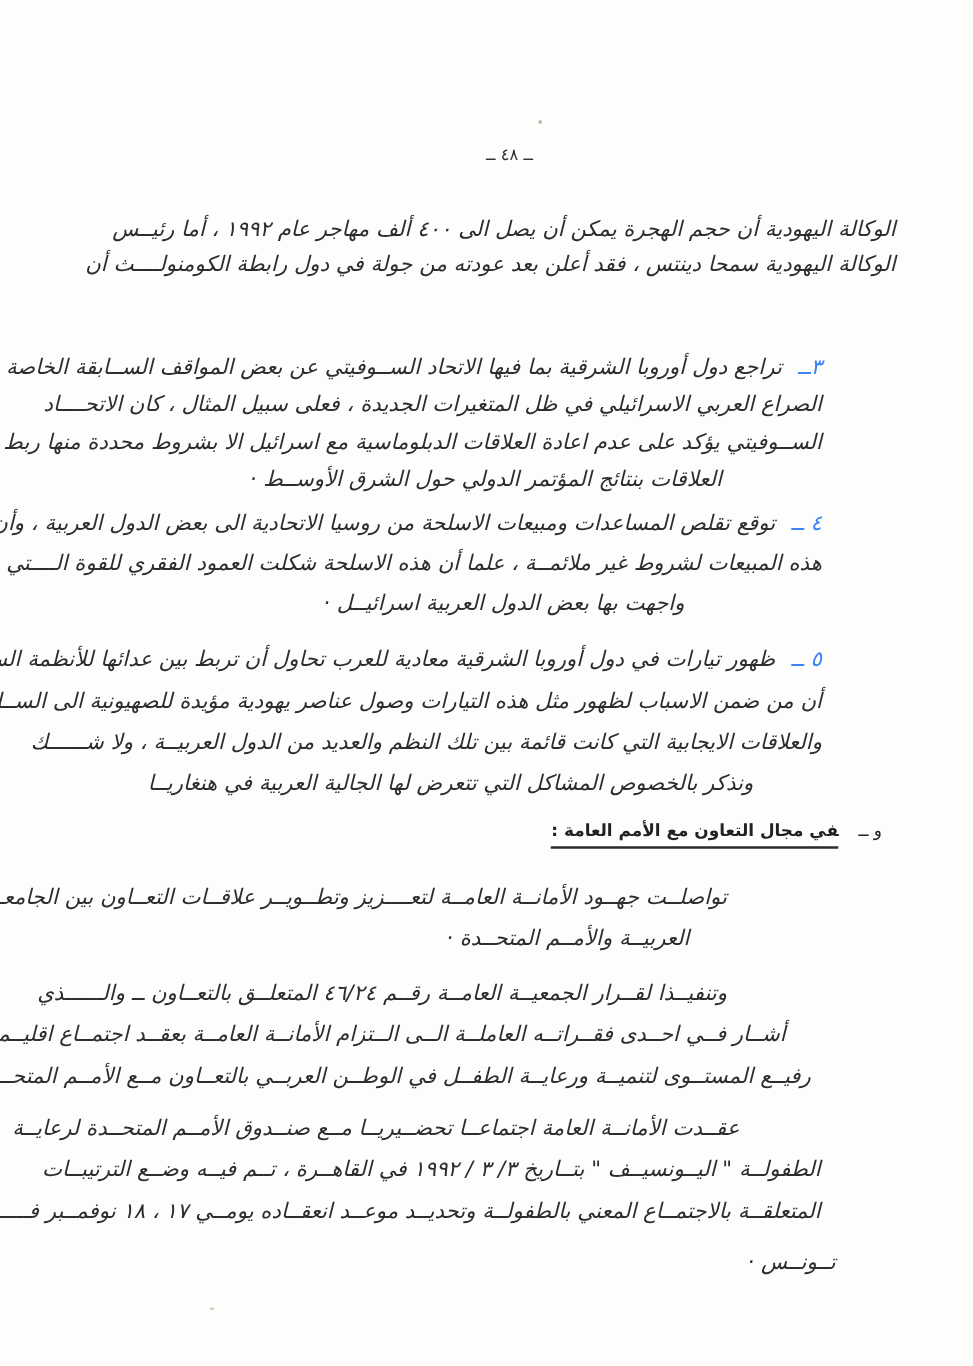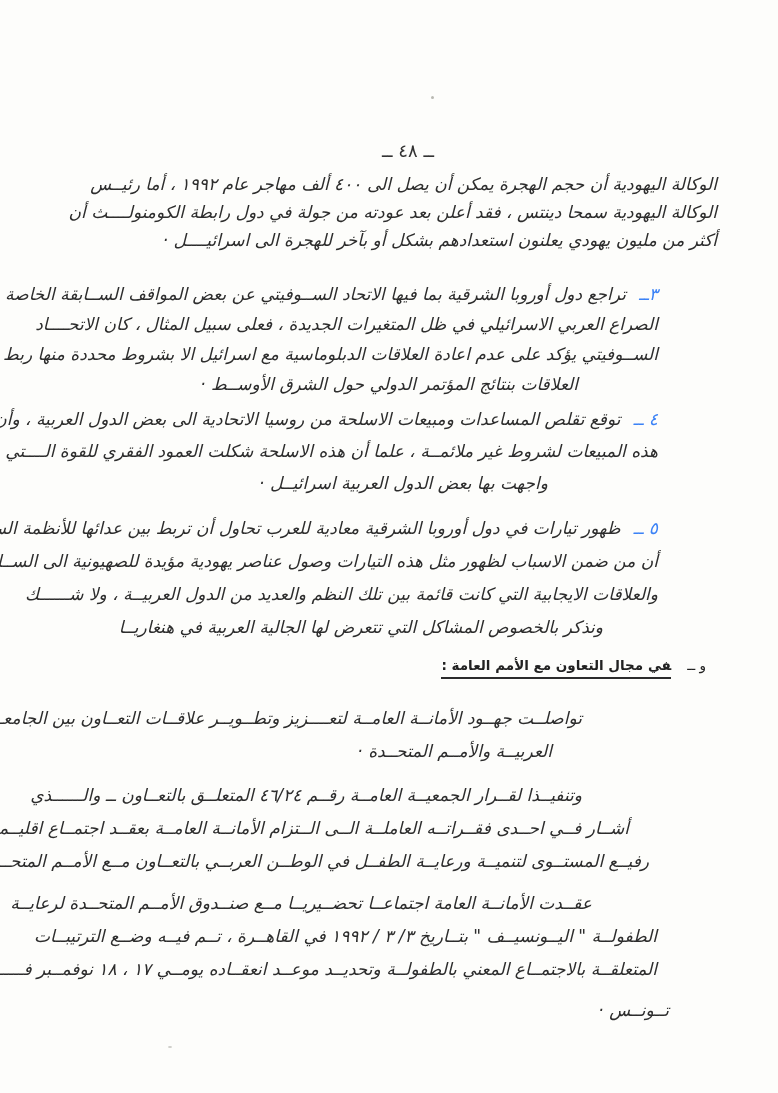--- a/index.html
+++ b/index.html
@@ -13,25 +13,25 @@
     height: 1093px;
     margin: 0 auto;
     background: #fdfdfb;
     overflow: hidden;
     font-family: "DejaVu Sans", sans-serif;
     color: #2d2d2d;
     direction: rtl;
   }
   .pgnum {
     position: absolute;
-    top: 140px;
+    top: 117px;
     left: 338px;
     width: 140px;
     text-align: center;
-    font-size: 18px;
+    font-size: 13px;
     letter-spacing: 1px;
     color: #333;
   }
   .block { position: absolute; }
   .line {
     white-space: nowrap;
     text-align: right;
     overflow: visible;
     font-size: 17px;
     font-style: italic;
@@ -73,21 +73,20 @@
 </head>
 <body>
 
 <div class="page">
 
   <div class="pgnum">ــ ٤٨ ــ</div>
 
   <div class="block p1">
     <div class="line">الوكالة اليهودية أن حجم الهجرة يمكن أن يصل الى ٤٠٠ ألف مهاجر عام ١٩٩٢ ،  أما رئيــس</div>
     <div class="line">الوكالة اليهودية سمحا دينتس ، فقد أعلن بعد عودته من جولة في دول رابطة الكومنولــــث أن</div>
-    <div class="line">أكثر من مليون يهودي يعلنون استعدادهم بشكل أو بآخر للهجرة الى اسرائيــــل ·</div>
   </div>
 
   <div class="block i3">
     <div class="line"><span class="marker">٣ــ</span><span>تراجع دول أوروبا الشرقية بما فيها الاتحاد الســوفيتي عن بعض المواقف الســابقة الخاصة بقضيــــة</span></div>
     <div class="line">الصراع العربي الاسرائيلي في ظل المتغيرات الجديدة ، فعلى سبيل المثال ، كان الاتحــــاد</div>
     <div class="line">الســوفيتي يؤكد على عدم اعادة العلاقات الدبلوماسية مع اسرائيل الا بشروط محددة منها ربط اعــادة</div>
     <div class="line" style="padding-right:80px">العلاقات بنتائج المؤتمر الدولي حول الشرق الأوســط ·</div>
   </div>
 
   <div class="block i4">

